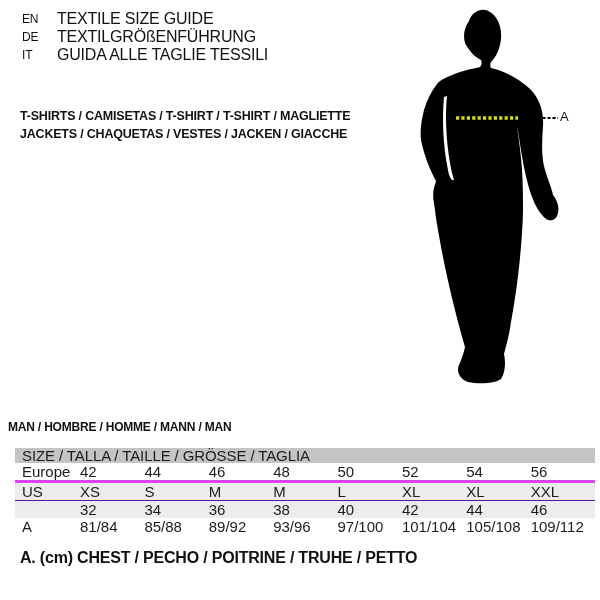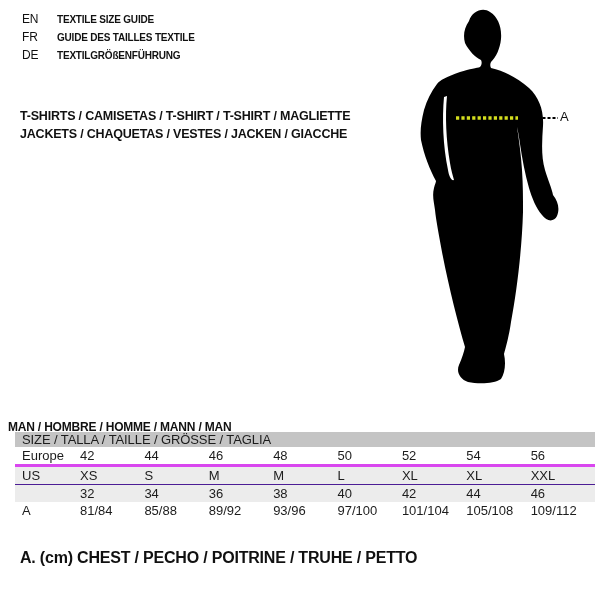--- a/index.html
+++ b/index.html
@@ -4,32 +4,32 @@
 <style>
   html,body{margin:0;padding:0;background:#fff;}
   .page{
     position:relative;width:600px;height:600px;background:#fff;overflow:hidden;
     font-family:"Liberation Sans","DejaVu Sans",sans-serif;color:#111;
   }
   
   .lang-block{position:absolute;left:22px;top:10px;}
   .lang-row{display:flex;height:18px;align-items:center;}
   .lang-code{width:35px;font-size:12px;font-weight:normal;letter-spacing:-0.2px;}
-  .lang-label{font-size:10px;font-weight:bold;letter-spacing:-0.2px;white-space:nowrap;}
+  .lang-label{font-size:16px;font-weight:normal;letter-spacing:-0.2px;white-space:nowrap;}
   
   .cat-block{position:absolute;left:20px;top:107px;}
   .cat-line{font-size:12.5px;font-weight:bold;letter-spacing:-0.2px;line-height:18px;white-space:nowrap;}
   
   .figure-area{position:absolute;left:390px;top:0;width:210px;height:400px;}
   .figure-area svg{display:block;width:210px;height:400px;}
   .measure-label{position:absolute;left:170px;top:109px;font-size:13px;color:#111;}
   
   .section-title{position:absolute;left:8px;top:420px;font-size:12px;font-weight:bold;letter-spacing:-0.2px;}
   
-  .size-table{position:absolute;left:15px;top:432px;width:580px;font-size:13px;}
+  .size-table{position:absolute;left:15px;top:448px;width:580px;font-size:15px;}
   .tbl-header{
     background:var(--header-bg,#c4c4c4);height:15px;display:flex;align-items:center;
     padding-left:7px;color:#1c1c1c;letter-spacing:-0.1px;
   }
   .tbl-row{display:grid;grid-template-columns:65px repeat(8,1fr);height:17px;align-items:center;}
   .tbl-row.shaded{background:var(--row-shade,#ececec);}
   .tbl-row.sep-light{border-bottom:1px solid #4c1d95;}
   .tbl-row.sep-grey{border-bottom:3px solid #d946ef;}
   .tbl-label{padding-left:7px;text-align:left;color:#1c1c1c;}
   .tbl-cell{text-align:left;color:#1c1c1c;}
@@ -40,26 +40,26 @@
 <body>
 
 <div class="page">
 
   <div class="lang-block" id="lang-block">
       <div class="lang-row">
         <span class="lang-code">EN</span>
         <span class="lang-label">TEXTILE SIZE GUIDE</span>
       </div>
       <div class="lang-row">
-        <span class="lang-code">FR</span>
-        <span class="lang-label">GUIDE DES TAILLES TEXTILE</span>
+        <span class="lang-code">DE</span>
+        <span class="lang-label">TEXTILGRÖßENFÜHRUNG</span>
       </div>
       <div class="lang-row">
-        <span class="lang-code">DE</span>
-        <span class="lang-label">TEXTILGRÖßENFÜHRUNG</span>
+        <span class="lang-code">IT</span>
+        <span class="lang-label">GUIDA ALLE TAGLIE TESSILI</span>
       </div>
     </div>
 
   <div class="cat-block">
     <div class="cat-line">T-SHIRTS / CAMISETAS / T-SHIRT / T-SHIRT / MAGLIETTE</div>
     <div class="cat-line">JACKETS / CHAQUETAS / VESTES / JACKEN / GIACCHE</div>
   </div>
 
   <div class="figure-area">
     <svg viewBox="0 0 210 400" aria-hidden="true">

